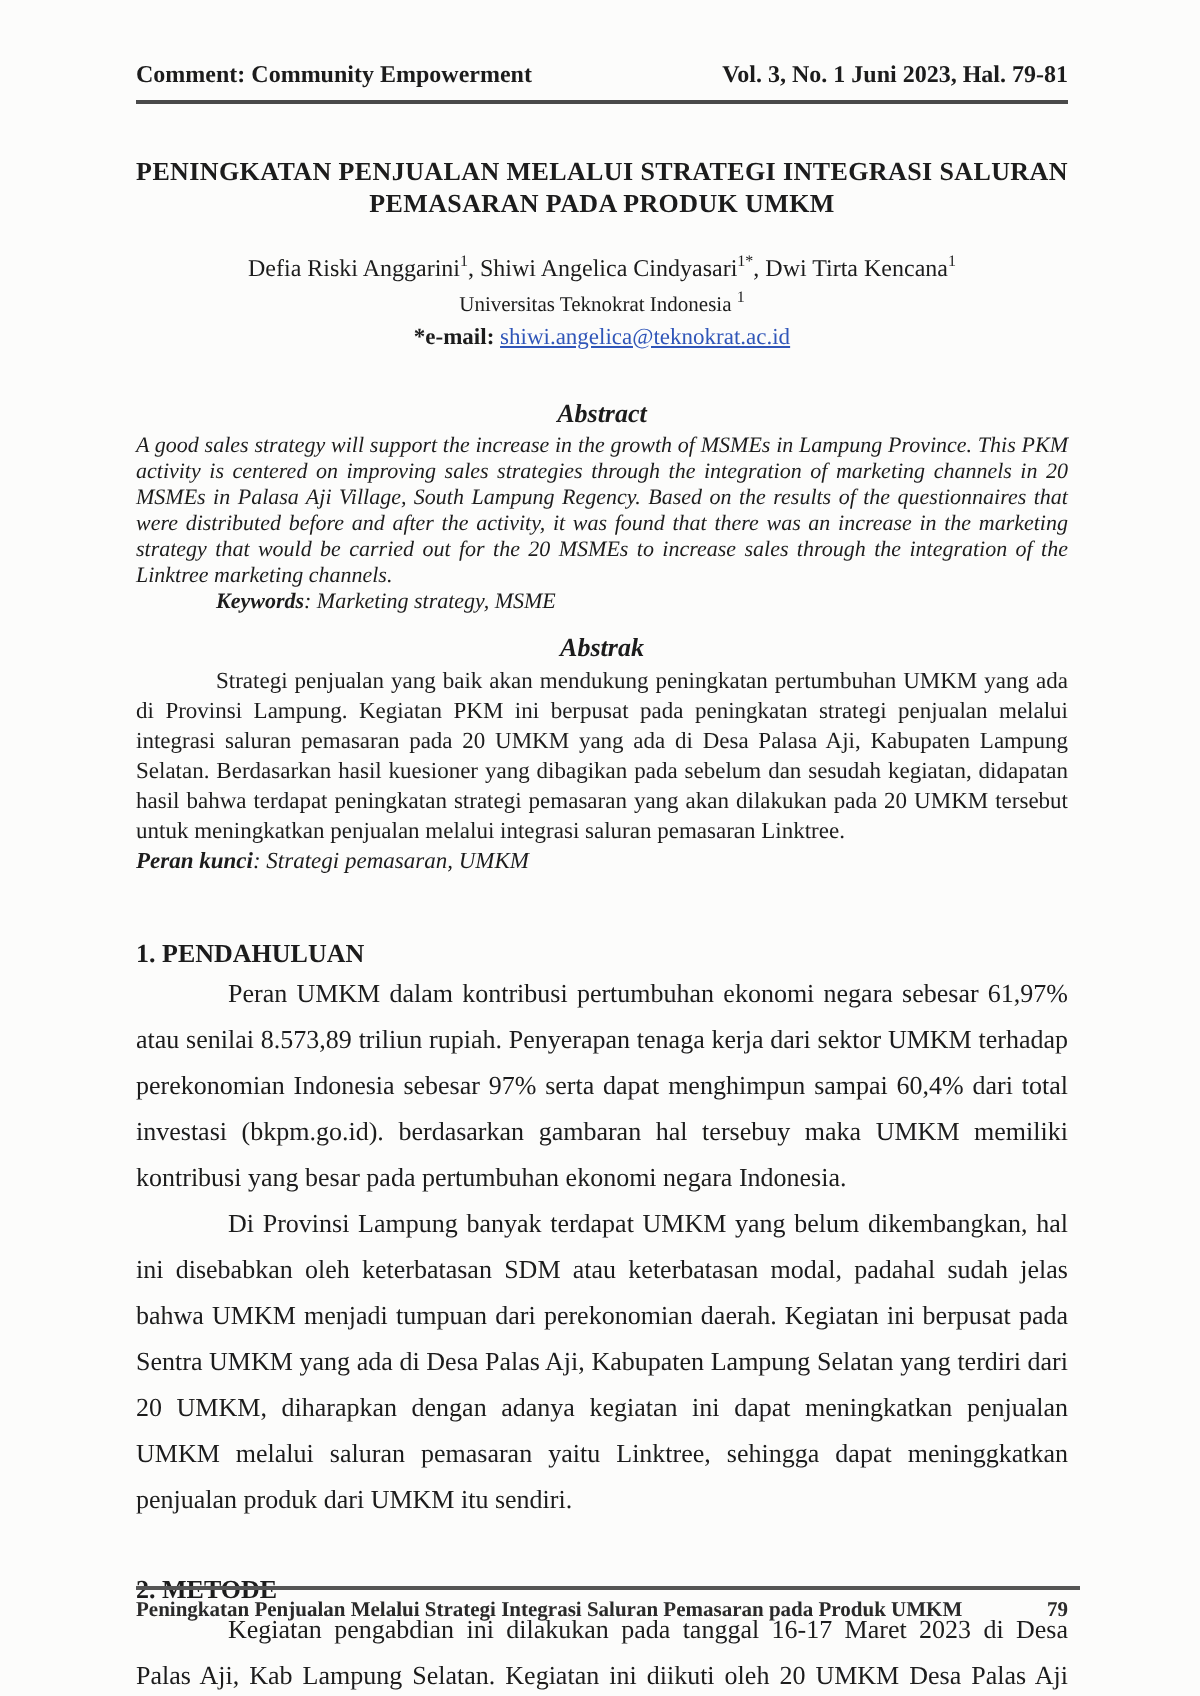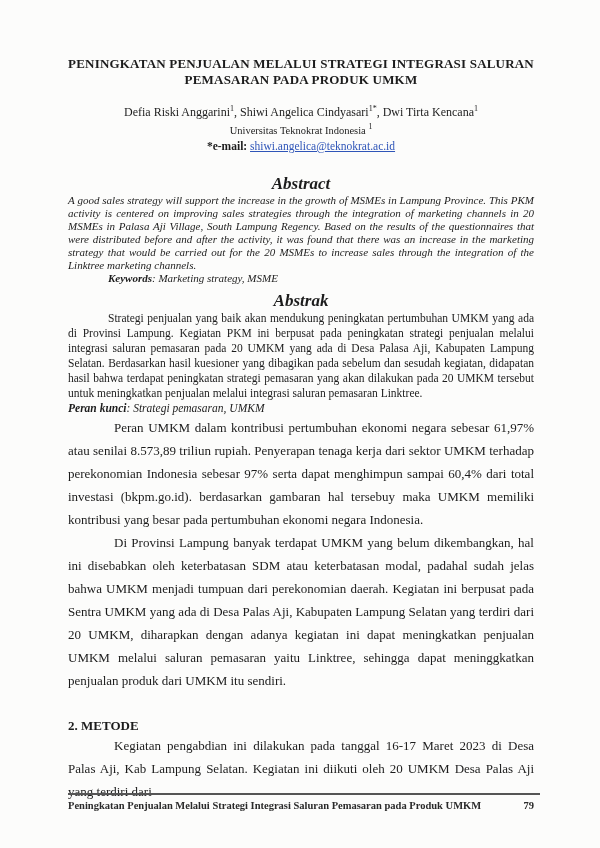--- a/index.html
+++ b/index.html
@@ -53,21 +53,21 @@
   }
   .email-line .prefix { font-weight: bold; }
   .email-line a.email-link {
     color: #2f55b8;
     text-decoration: underline;
   }
   
   .abs-block { margin-top: 24px; }
   .abs-heading {
     text-align: center;
-    font-size: 17px; font-weight: bold; font-style: italic;
+    font-size: 13px; font-weight: bold; font-style: italic;
     line-height: 14px;
     margin-bottom: 3px;
   }
   .abs-body-en {
     font-size: 11px; font-style: italic;
     line-height: 13px;
     text-align: justify;
   }
   .abs-keywords-en {
     font-size: 11px; font-style: italic;
@@ -111,20 +111,24 @@
     font-size: 10.5px; font-weight: bold;
     color: #2a2a2a;
   }
   .pfooter .pageno { padding-right: 6px; }
 </style>
 </head>
 <body>
 
 <div class="page">
 
+  <div class="jheader">
+    <span>Comment: Community Empowerment</span>
+    <span>Vol. 3, No. 1 Juni 2023, Hal. 79-81</span>
+  </div>
 
   <div class="title">PENINGKATAN PENJUALAN MELALUI STRATEGI INTEGRASI SALURAN PEMASARAN PADA PRODUK UMKM</div>
 
   <div class="authors">
     <span>Defia Riski Anggarini</span><sup>1</sup><span>, </span><span>Shiwi Angelica Cindyasari</span><sup>1*</sup><span>, </span><span>Dwi Tirta Kencana</span><sup>1</sup>
   </div>
 
   <div class="affil">
     <span>Universitas Teknokrat Indonesia</span>&nbsp;<sup>1</sup>
   </div>
@@ -139,20 +143,21 @@
     <div class="abs-body-en">A good sales strategy will support the increase in the growth of MSMEs in Lampung Province. This PKM activity is centered on improving sales strategies through the integration of marketing channels in 20 MSMEs in Palasa Aji Village, South Lampung Regency. Based on the results of the questionnaires that were distributed before and after the activity, it was found that there was an increase in the marketing strategy that would be carried out for the 20 MSMEs to increase sales through the integration of the Linktree marketing channels.</div>
     <div class="abs-keywords-en"><span class="kw-label">Keywords</span><span>: Marketing strategy, MSME</span></div>
   </div>
 
   <div class="abs-block abs-block-id">
     <div class="abs-heading">Abstrak</div>
     <div class="abs-body-id">Strategi penjualan yang baik akan mendukung peningkatan pertumbuhan UMKM yang ada di Provinsi Lampung. Kegiatan PKM ini berpusat pada peningkatan strategi penjualan melalui integrasi saluran pemasaran pada 20 UMKM yang ada di Desa Palasa Aji, Kabupaten Lampung Selatan. Berdasarkan hasil kuesioner yang dibagikan pada sebelum dan sesudah kegiatan, didapatan hasil bahwa terdapat peningkatan strategi pemasaran yang akan dilakukan pada 20 UMKM tersebut untuk meningkatkan penjualan melalui integrasi saluran pemasaran Linktree.</div>
     <div class="abs-keywords-id"><span class="kw-label">Peran kunci</span><span>: Strategi pemasaran, UMKM</span></div>
   </div>
 
+  <div class="section-heading">1. PENDAHULUAN</div>
   <p class="body-par first">Peran UMKM dalam kontribusi pertumbuhan ekonomi negara sebesar 61,97% atau senilai 8.573,89 triliun rupiah. Penyerapan tenaga kerja dari sektor UMKM terhadap perekonomian Indonesia sebesar 97% serta dapat menghimpun sampai 60,4% dari total investasi (bkpm.go.id). berdasarkan gambaran hal tersebuy maka UMKM memiliki kontribusi yang besar pada pertumbuhan ekonomi negara Indonesia.</p>
   <p class="body-par">Di Provinsi Lampung banyak terdapat UMKM yang belum dikembangkan, hal ini disebabkan oleh keterbatasan SDM atau keterbatasan modal, padahal sudah jelas bahwa UMKM menjadi tumpuan dari perekonomian daerah. Kegiatan ini berpusat pada Sentra UMKM yang ada di Desa Palas Aji, Kabupaten Lampung Selatan yang terdiri dari 20 UMKM, diharapkan dengan adanya kegiatan ini dapat meningkatkan penjualan UMKM melalui saluran pemasaran yaitu Linktree, sehingga dapat meninggkatkan penjualan produk dari UMKM itu sendiri.</p>
 
   <div class="section-heading second">2. METODE</div>
   <p class="body-par first">Kegiatan pengabdian ini dilakukan pada tanggal 16-17 Maret 2023 di Desa Palas Aji, Kab Lampung Selatan. Kegiatan ini diikuti oleh 20 UMKM Desa Palas Aji yang terdiri dari</p>
 
   <div class="pfooter">
     <span>Peningkatan Penjualan Melalui Strategi Integrasi Saluran Pemasaran pada Produk UMKM</span>
     <span class="pageno">79</span>
   </div>

